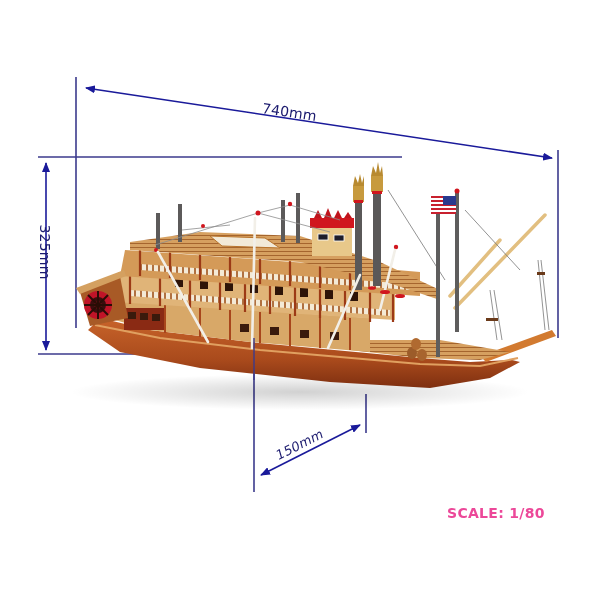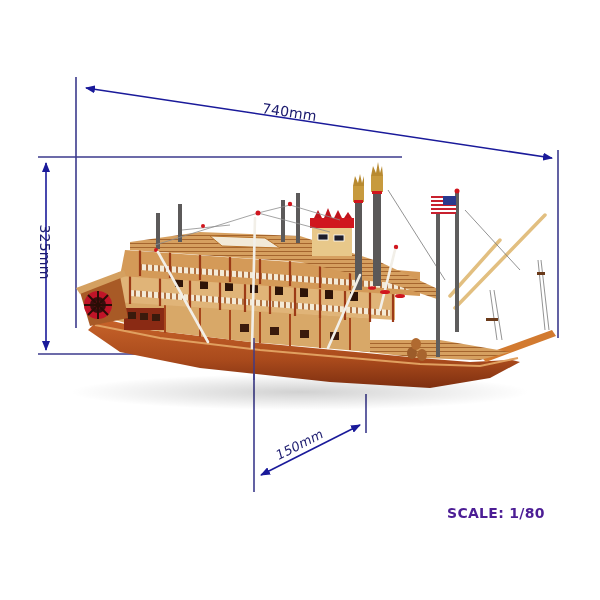--- a/index.html
+++ b/index.html
@@ -45,21 +45,21 @@
       top: 437px;
       transform: rotate(-27deg);
       transform-origin: center center;
       font-style: italic;
       font-size: 13px;
     }
     .scale-label {
       position: absolute;
       left: 447px;
       top: 505px;
-      color: #4c1d95;
+      color: #ec4899;
       font-family: "DejaVu Sans", sans-serif;
       font-weight: bold;
       font-size: 14px;
       letter-spacing: 0.3px;
     }
   </style>
 </head>
 <body>
 
 <svg class="canvas" width="600" height="600" viewBox="0 0 600 600" xmlns="http://www.w3.org/2000/svg">

